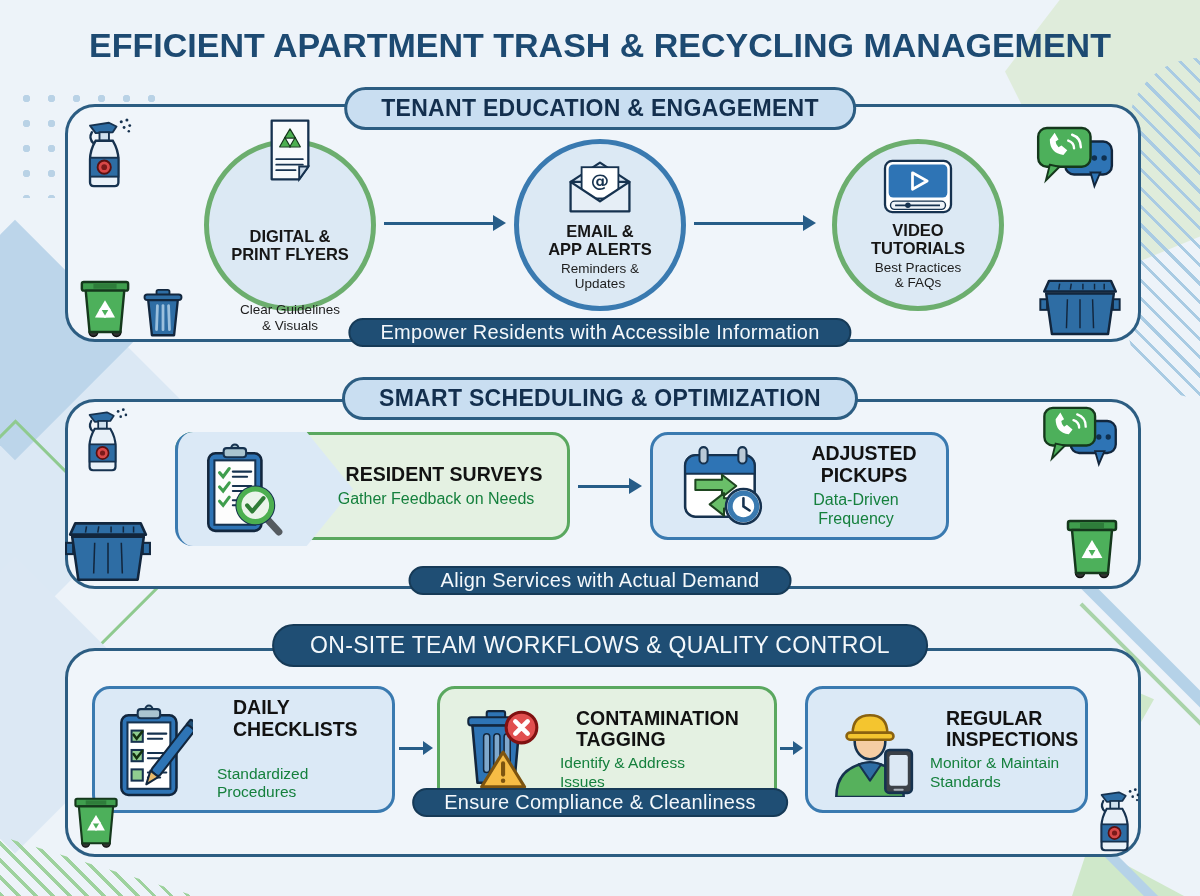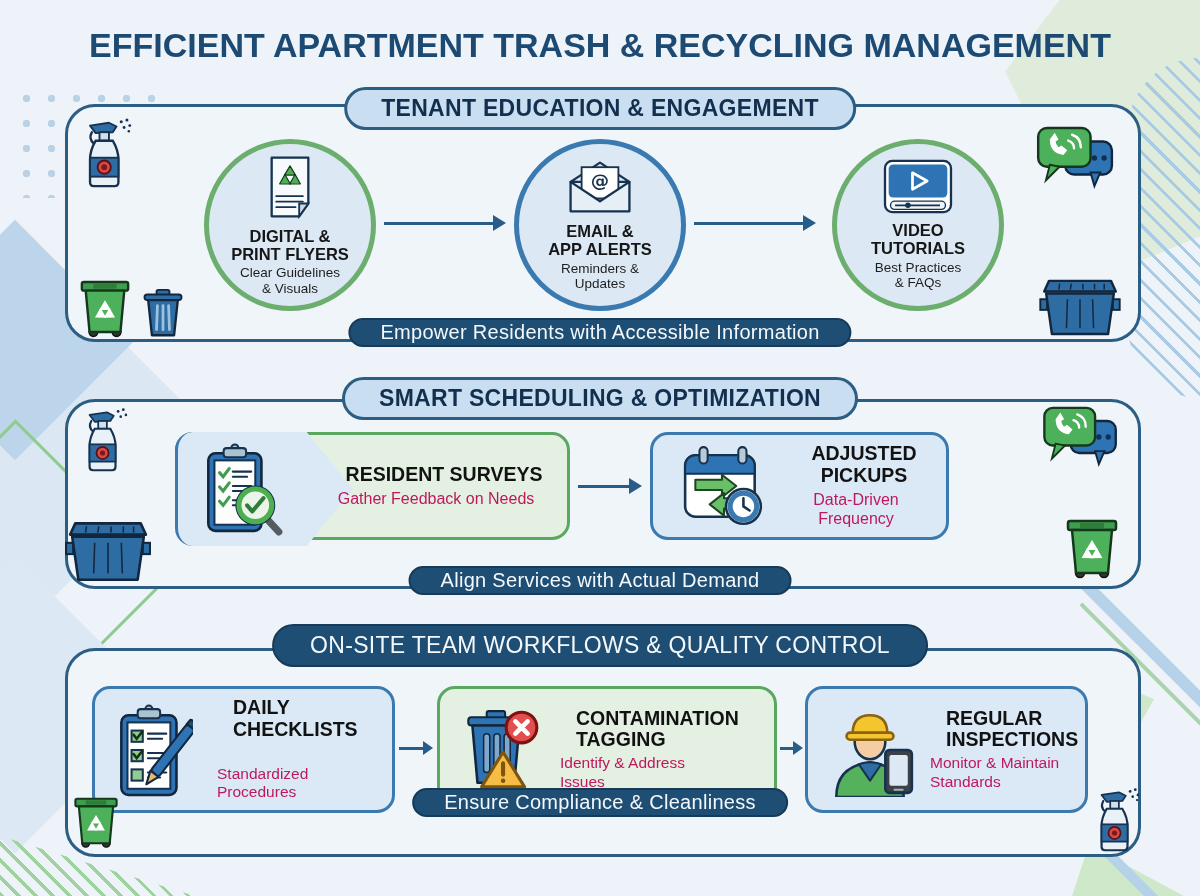--- a/index.html
+++ b/index.html
@@ -45,21 +45,21 @@
   .pill-dark{background:#1f4e74;border:2px solid #163a57;color:#f4f8fb;
     font-size:20px;padding:1px 30px;letter-spacing:.3px;}
   .pill-dark.hdr{font-weight:normal;font-size:23px;padding:6px 36px;}
   .h1{top:87px;} .h2{top:377px;} .h3{top:624px;}
   .banner1{top:318px;} .banner2{top:566px;} .banner3{top:788px;}
   
   .circle{position:absolute;top:139px;width:172px;height:172px;border-radius:50%;
     background:#dce9f4;box-sizing:border-box;display:flex;flex-direction:column;
     align-items:center;justify-content:center;text-align:center;z-index:2;}
   .circle.green{border:5px solid #6cae6e;} .circle.blue{border:5px solid #3a7ab0;}
-  .c1{left:204px;} .c2{left:514px;} .c3{left:832px;}
+  .c1{left:204px;gap:37px;} .c2{left:514px;} .c3{left:832px;}
   .circle-title{font-weight:bold;font-size:16.5px;line-height:1.12;white-space:pre-line;margin-top:3px;}
   .circle-sub{font-size:13.5px;line-height:1.15;white-space:pre-line;margin-top:2px;color:#1d1d1d;}
   
   .arrow{position:absolute;height:16px;z-index:2;}
   .arrow::before{content:"";position:absolute;left:0;right:10px;top:6.5px;height:3px;background:#275d88;}
   .arrow::after{content:"";position:absolute;right:0;top:0;width:0;height:0;
     border-left:13px solid #275d88;border-top:8px solid transparent;border-bottom:8px solid transparent;}
   .arrow-sm::before{right:7px;top:7px;} 
   .arrow-sm::after{border-left:10px solid #275d88;border-top:7px solid transparent;border-bottom:7px solid transparent;top:1px;}
   .a1{left:384px;top:215px;width:122px;} .a2{left:694px;top:215px;width:122px;}
@@ -74,21 +74,21 @@
     background:#dbe9f6;border-left:3px solid #3a7ab0;box-sizing:border-box;
     clip-path:polygon(0 0,74% 0,100% 50%,74% 100%,0 100%);border-radius:18px 0 0 18px;}
   .pickup-card{left:650px;top:432px;width:299px;height:108px;}
   .w1{left:92px;top:686px;width:303px;height:127px;}
   .w2{left:437px;top:686px;width:340px;height:127px;}
   .w3{left:805px;top:686px;width:283px;height:127px;}
   .card-icon{position:absolute;}
   .card-text{position:absolute;top:0;height:100%;display:flex;flex-direction:column;justify-content:center;}
   .card-text.center{text-align:center;align-items:center;}
   .card-title{font-weight:bold;font-size:19.5px;line-height:1.12;white-space:pre-line;color:#121212;padding-left:16px;}
-  .card-sub{font-size:15.5px;line-height:1.2;white-space:pre-line;margin-top:3px;color:#be185d;}
+  .card-sub{font-size:15.5px;line-height:1.2;white-space:pre-line;margin-top:3px;color:#15803d;}
   .s2-title{font-size:19.5px;} .s2-sub{font-size:16px;}
   
   .scene{position:absolute;z-index:4;}
 </style>
 </head>
 <body>
 
 <div class="canvas">
 
   <div class="deco dots"></div>

